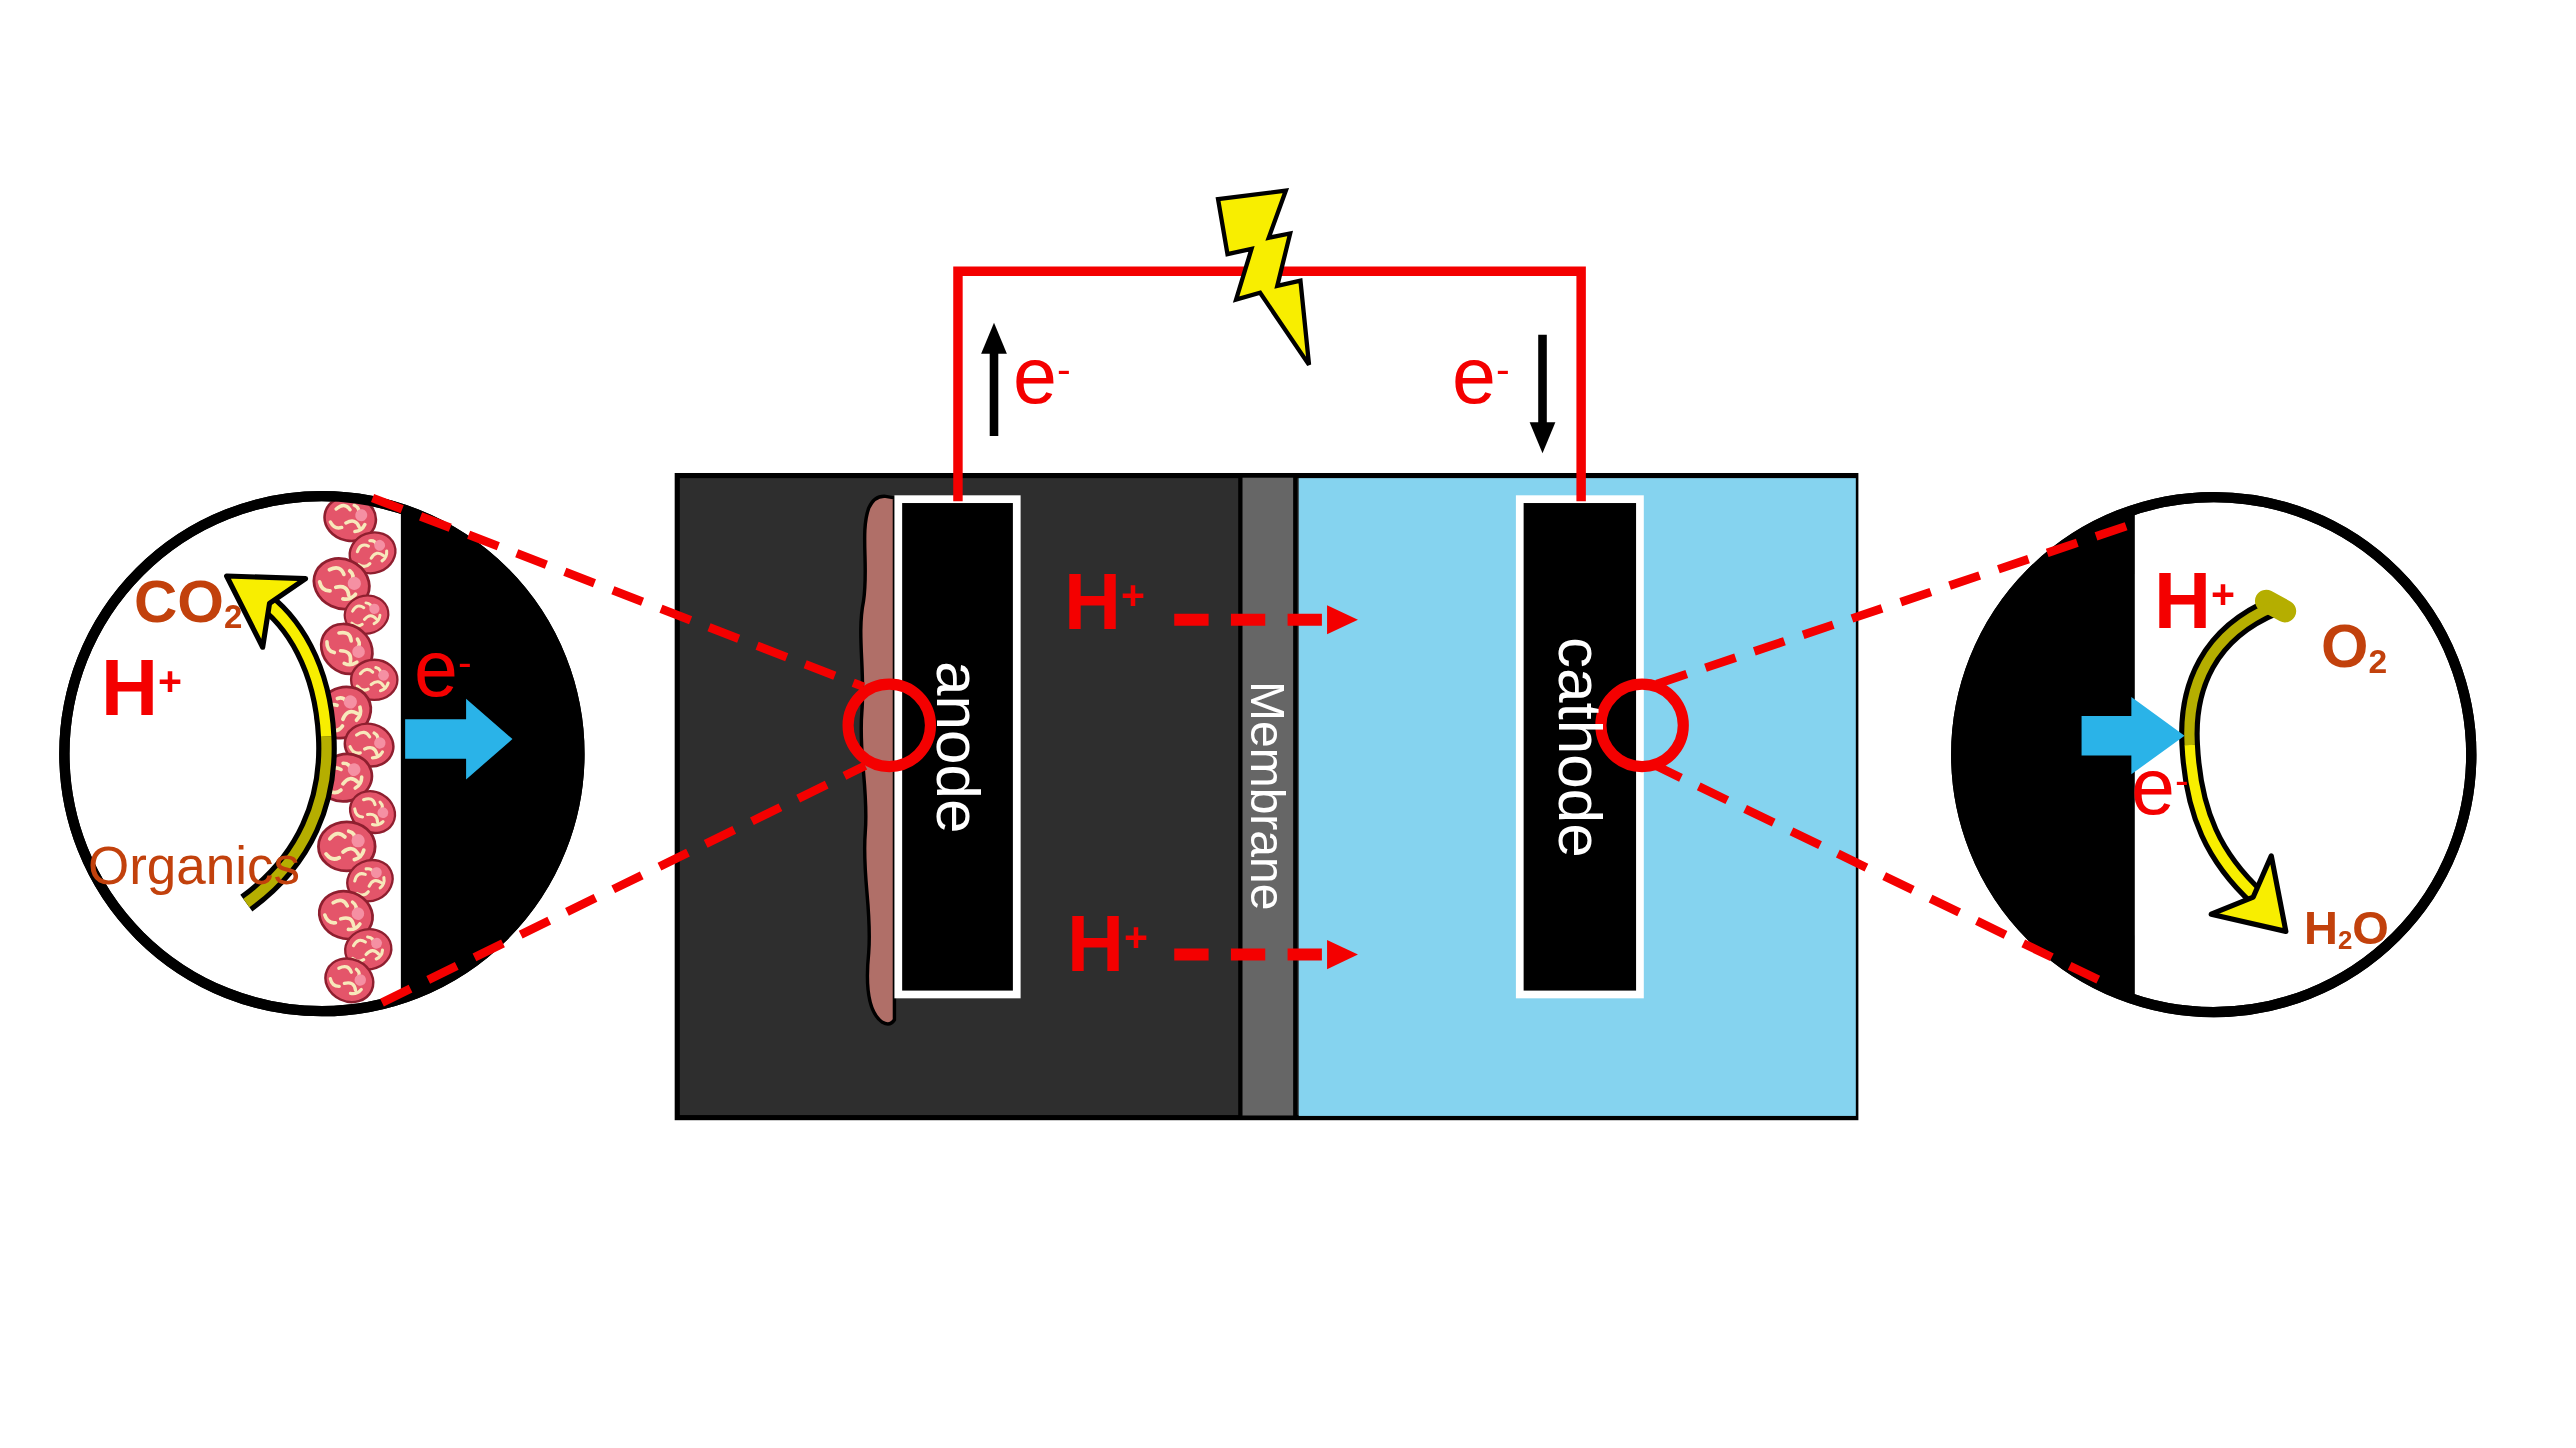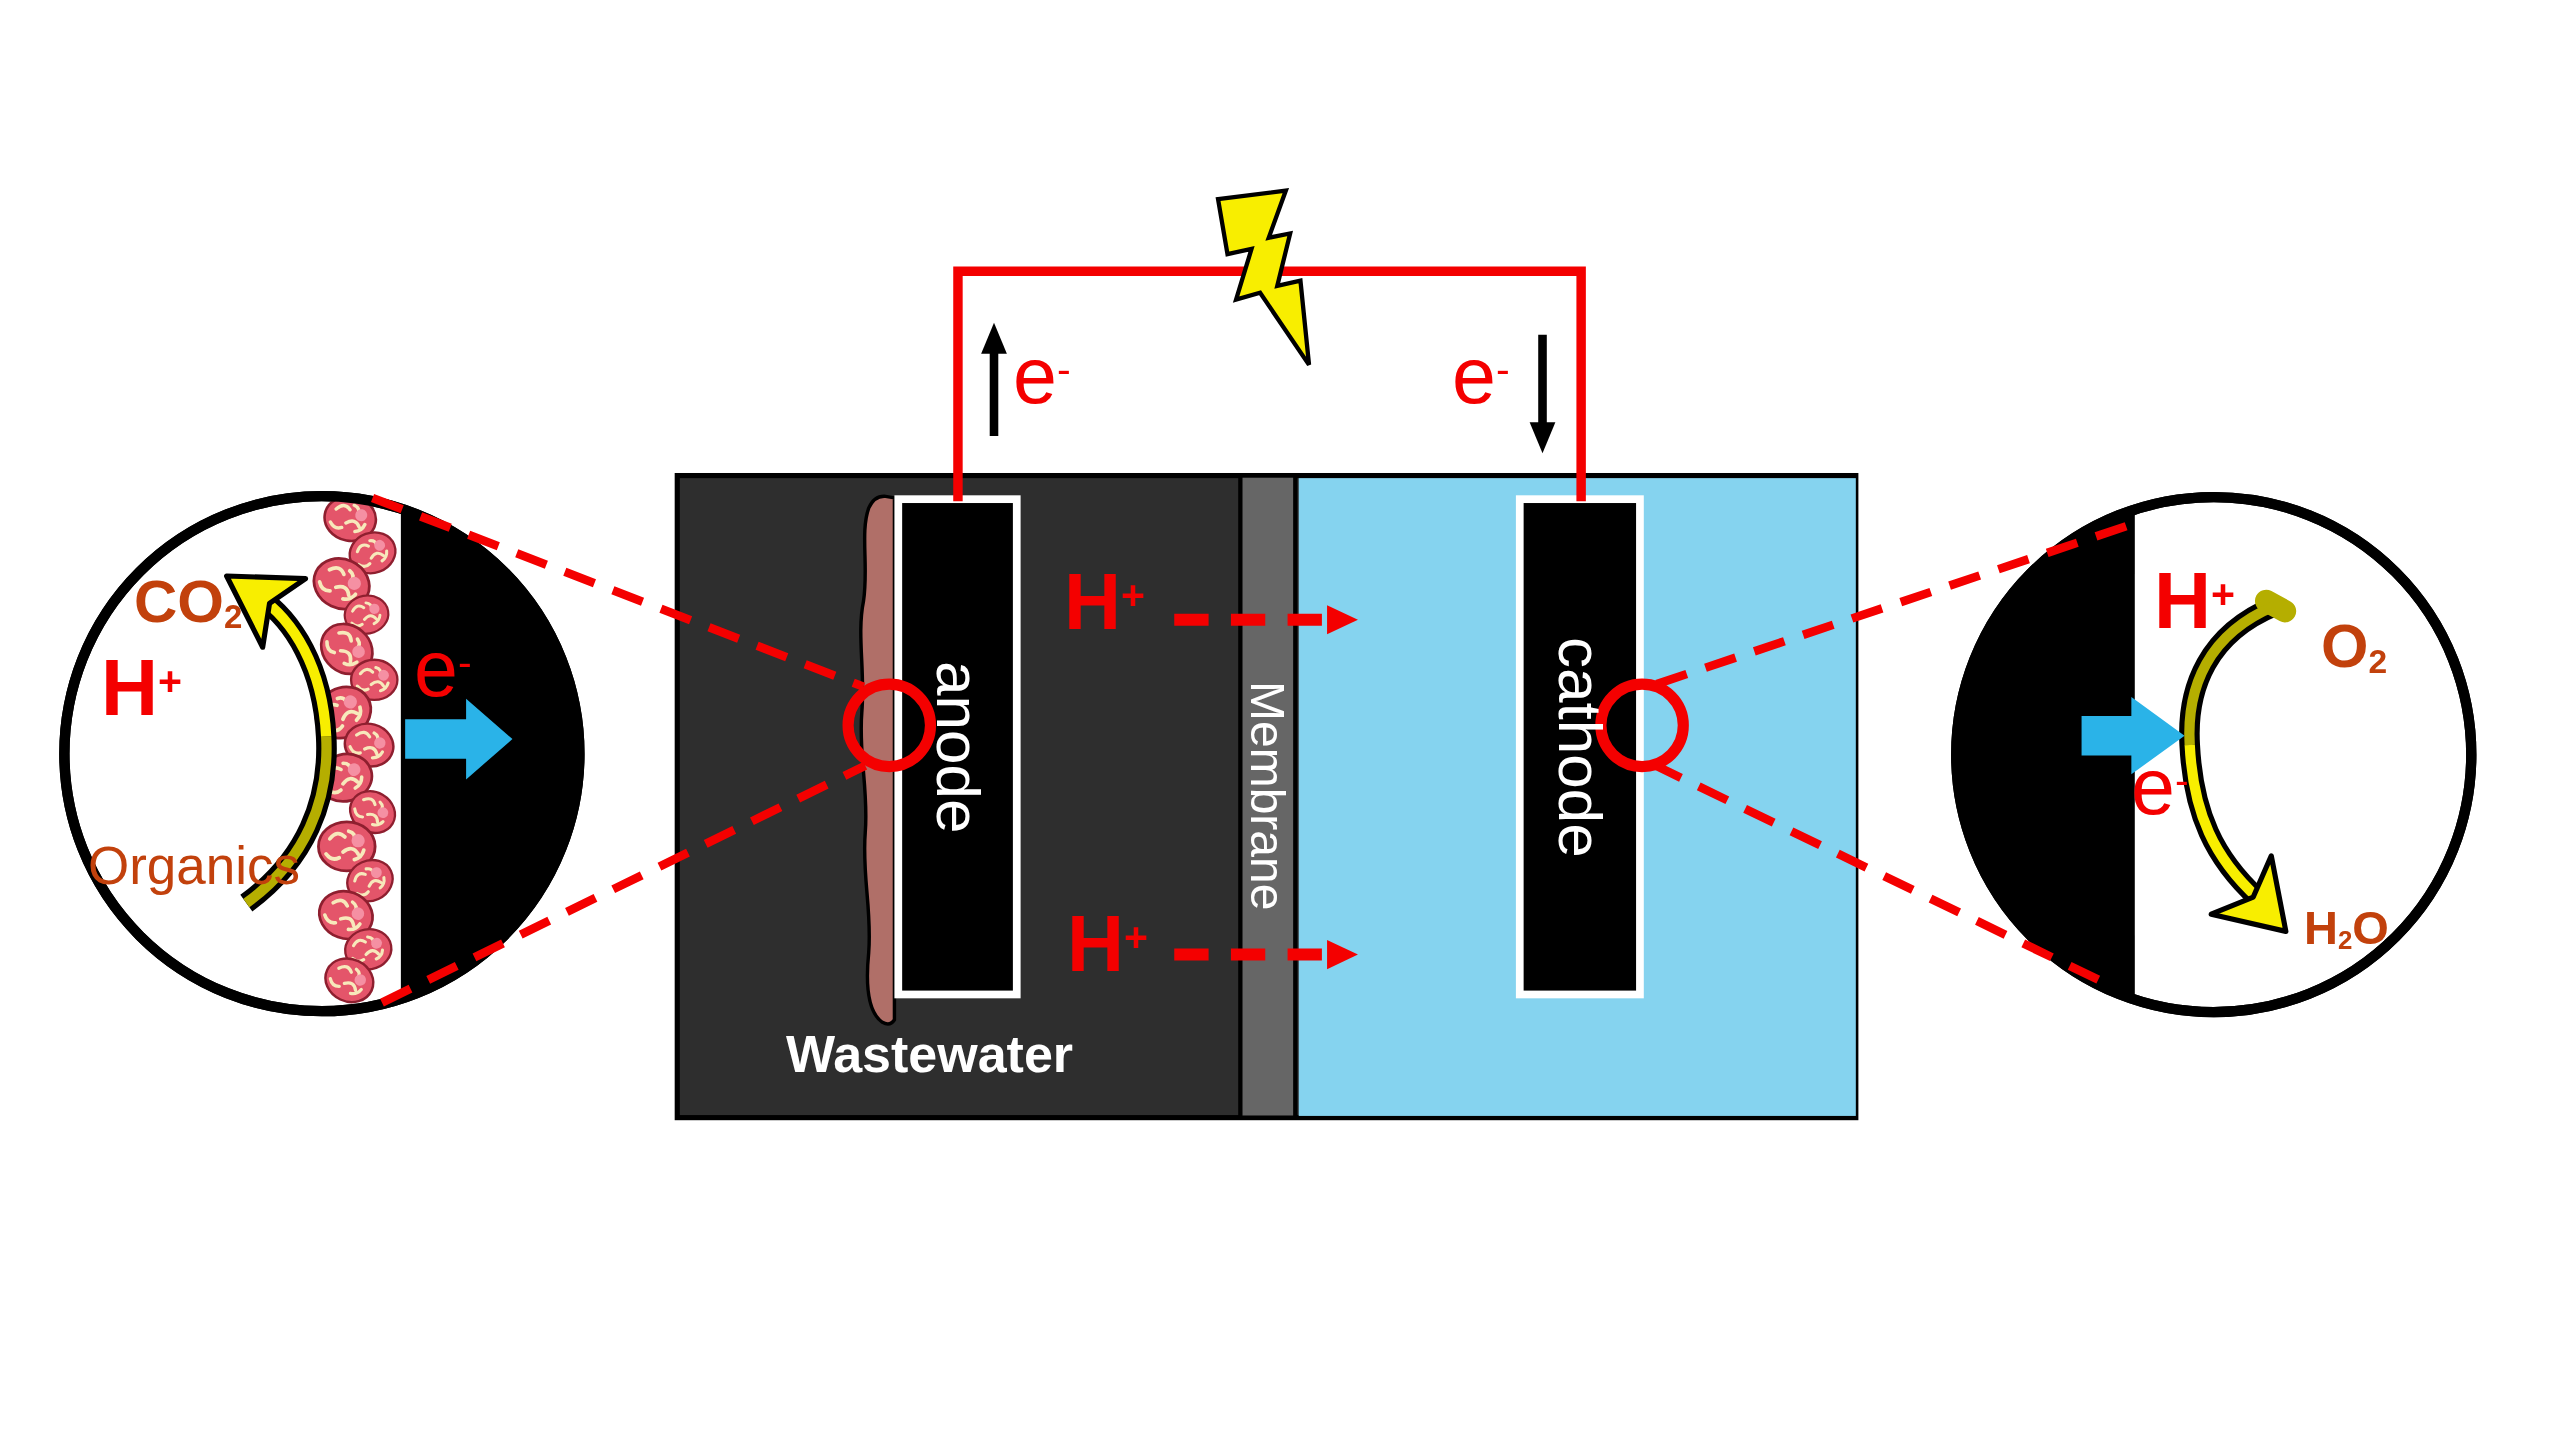--- a/index.html
+++ b/index.html
@@ -125,21 +125,20 @@
   <circle cx="1036" cy="845" r="48" fill="none" style="stroke:var(--wire,#f40000)" stroke-width="13"></circle>
   <circle cx="1913" cy="845" r="48" fill="none" style="stroke:var(--wire,#f40000)" stroke-width="13"></circle>
 </svg>
 
 <div class="lbl red" style="left:1013px;top:336px;font-size:79px;"><span>e</span><span class="sup">-</span></div>
 <div class="lbl red" style="left:1452px;top:336px;font-size:79px;"><span>e</span><span class="sup">-</span></div>
 
 <div class="lbl red" style="left:1064px;top:562px;font-size:79px;font-weight:600;"><span>H</span><span class="sup">+</span></div>
 <div class="lbl red" style="left:1067px;top:904px;font-size:79px;font-weight:600;"><span>H</span><span class="sup">+</span></div>
 
-<div class="lbl wht" style="left:786px;top:1028px;font-size:52px;font-weight:bold;">Wastewater</div>
 <div class="elec vtext" style="left:903px;top:500px;width:110px;height:495px;font-size:62px;">
       <span>anode</span>
     </div>
 <div class="elec vtext" style="left:1524px;top:500px;width:112px;height:495px;font-size:62px;">
       <span>cathode</span>
     </div>
 <div class="elec vtext" style="left:1238px;top:476px;width:58px;height:640px;font-size:48px;">
       <span>Membrane</span>
     </div>
 

